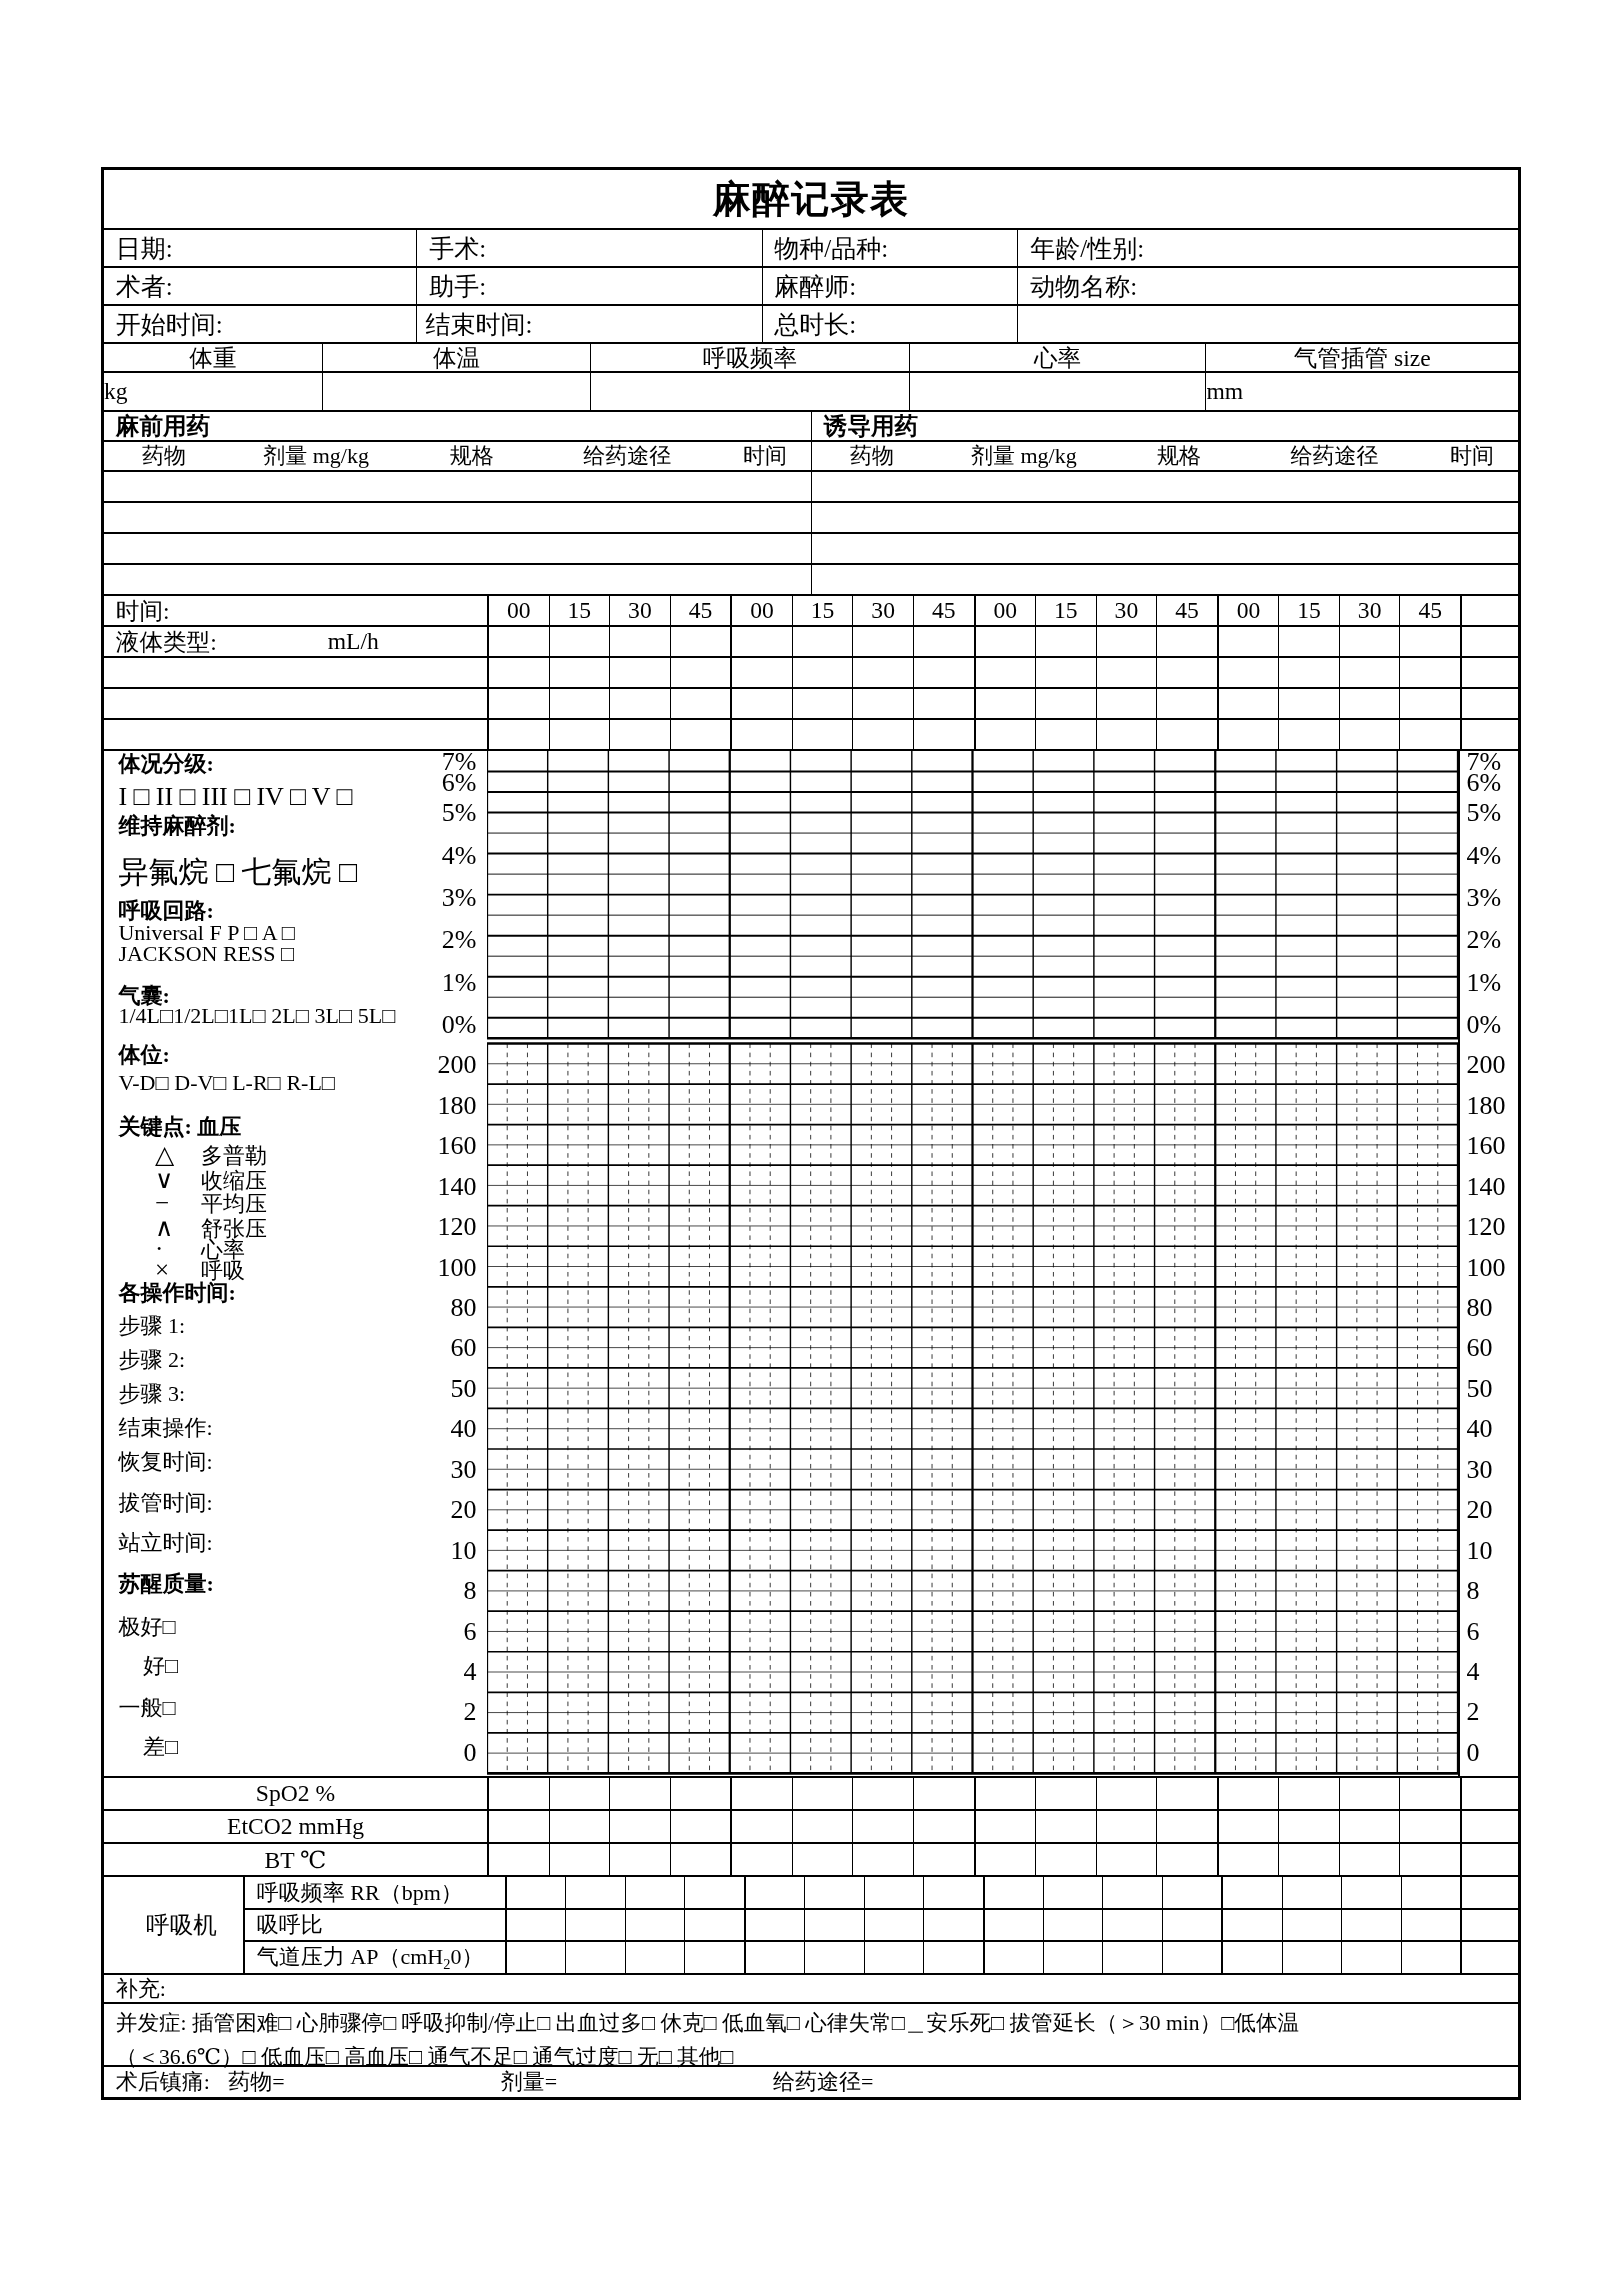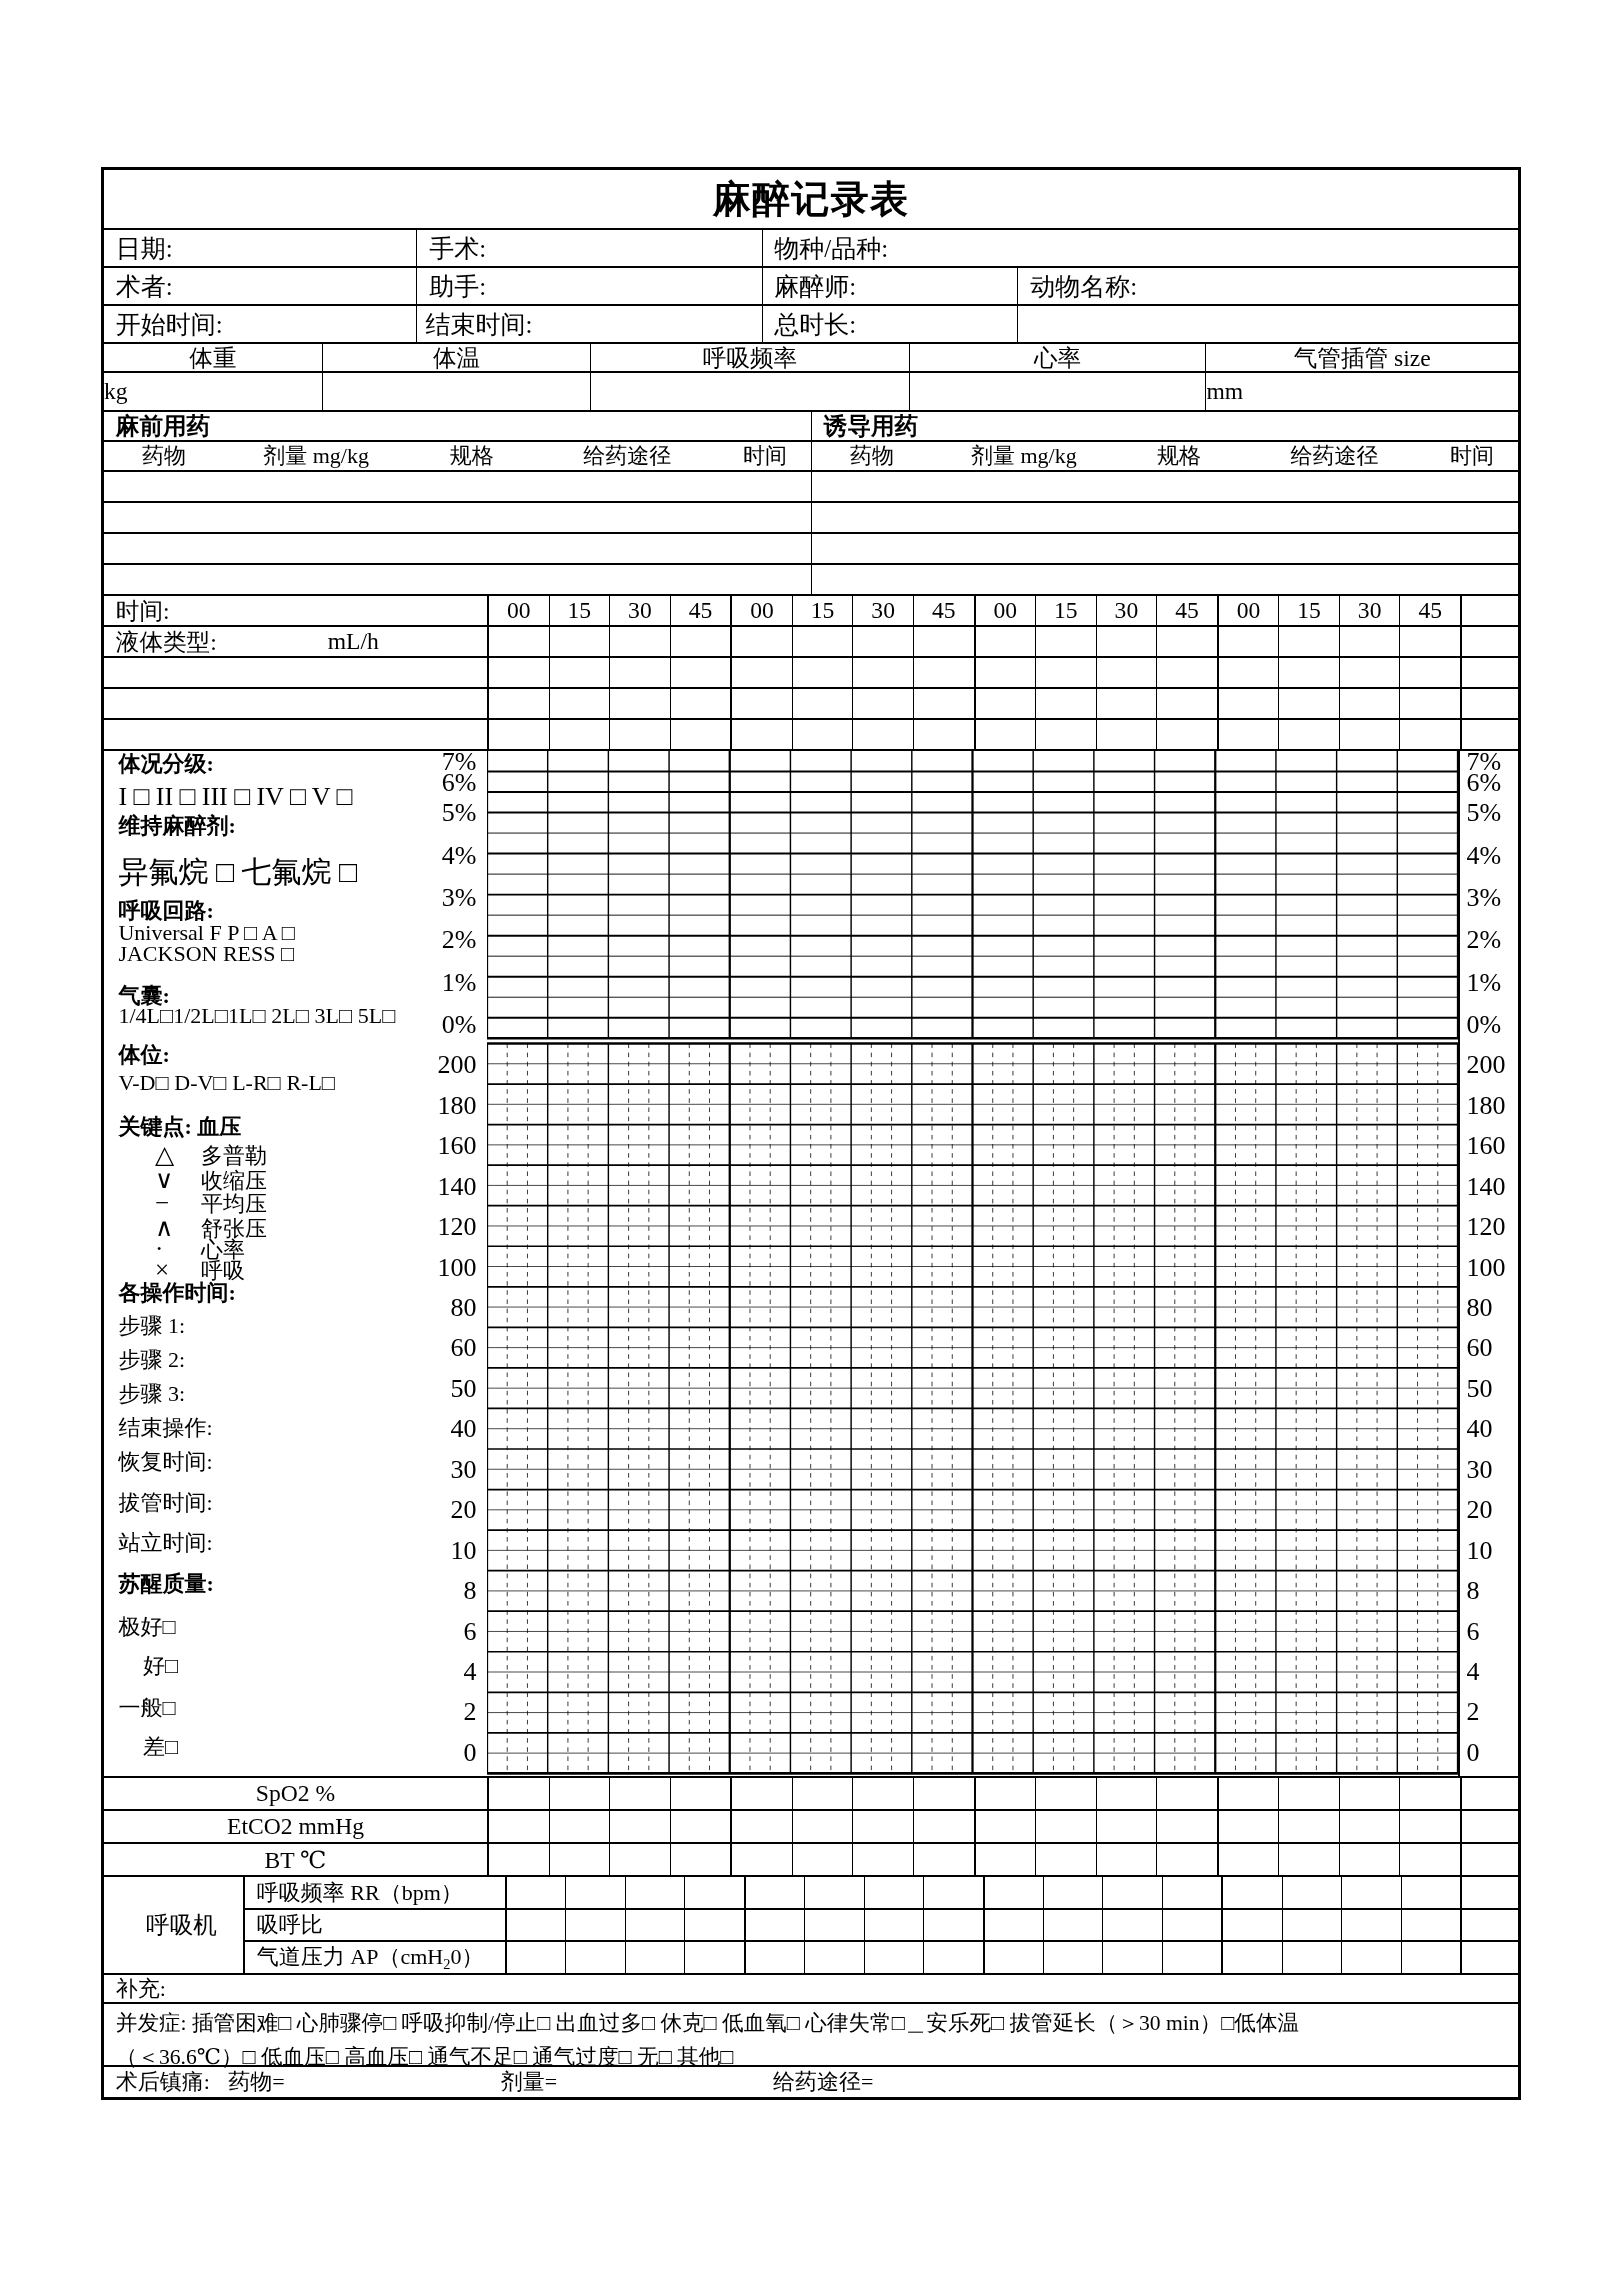--- a/index.html
+++ b/index.html
@@ -61,20 +61,23 @@
     <div id="info-rows">
         <div class="row" style="height: 38px;">
           <div class="cell lab t38 nb" style="width: 22.1%;">
             <span>日期:</span>
           </div>
           <div class="cell lab t38" style="width: 24.4%;">
             <span>手术:</span>
           </div>
           <div class="cell lab t38" style="width: 18.1%;">
             <span>物种/品种:</span>
+          </div>
+          <div class="cell lab t38" style="width: 35.4%;">
+            <span>年龄/性别:</span>
           </div>
         </div>
         <div class="row" style="height: 38px;">
           <div class="cell lab t38 nb" style="width: 22.1%;">
             <span>术者:</span>
           </div>
           <div class="cell lab t38" style="width: 24.4%;">
             <span>助手:</span>
           </div>
           <div class="cell lab t38" style="width: 18.1%;">

